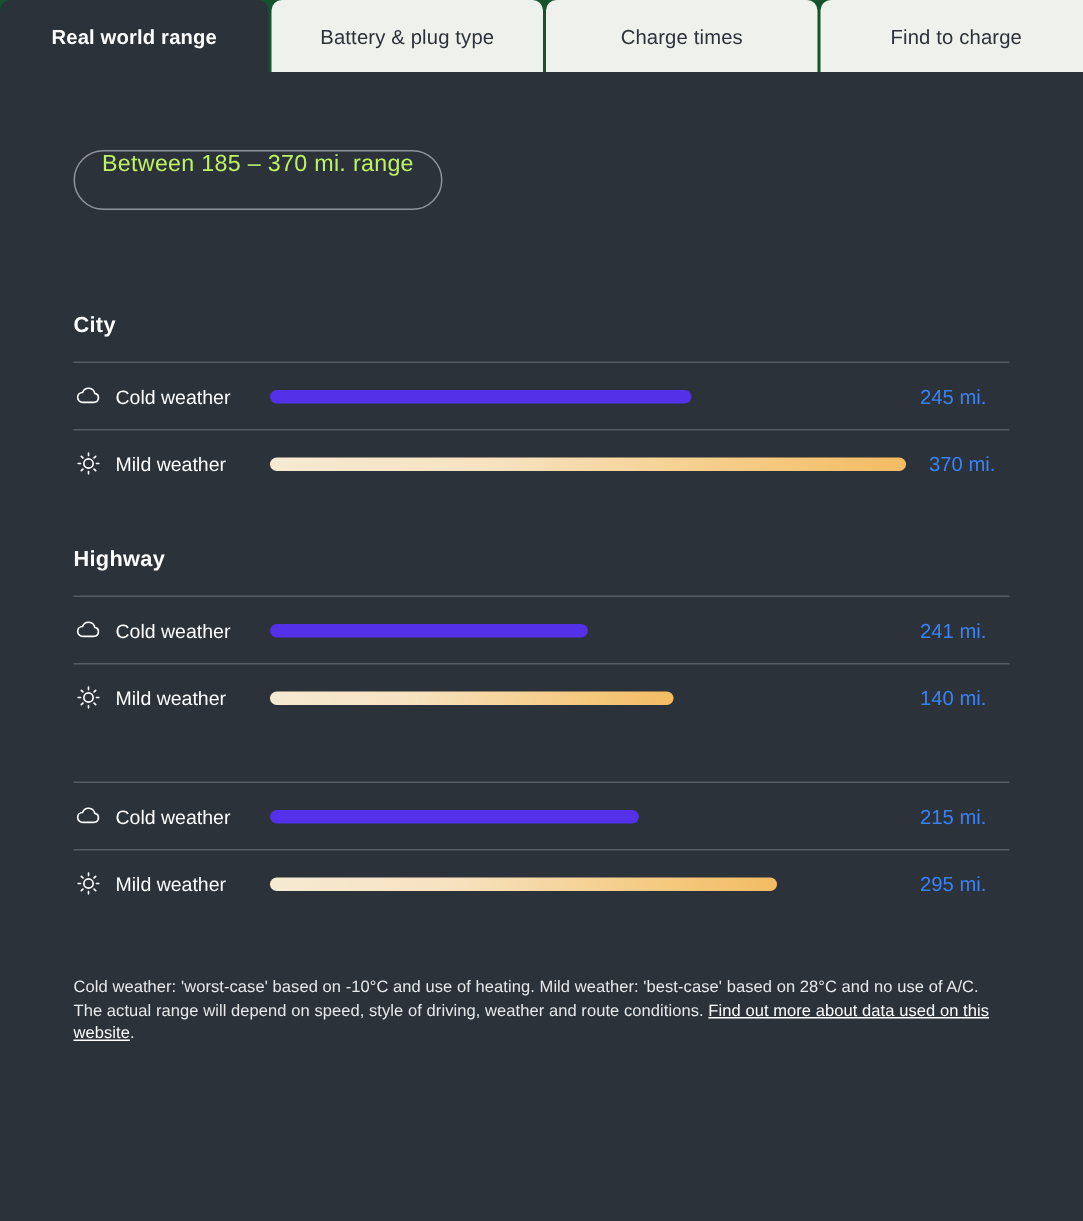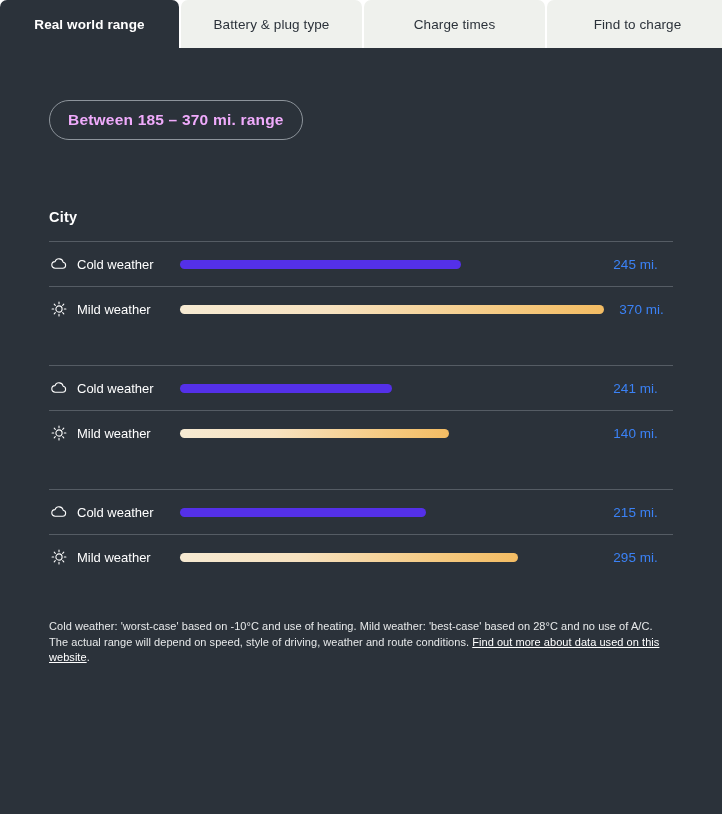--- a/index.html
+++ b/index.html
@@ -17,21 +17,21 @@
     background: #2b323a;
     overflow: hidden;
   }
 
   
   .tabbar {
     position: relative;
     display: flex;
     height: 48px;
     width: 100%;
-    background: #ffffff;
+    background: #14532d;
   }
   .tab {
     flex: 0 0 auto;
     display: flex;
     align-items: center;
     justify-content: center;
     height: 48px;
     font-size: 13.5px;
     letter-spacing: 0.1px;
     cursor: pointer;
@@ -54,29 +54,29 @@
   }
   .tab.inactive:last-child { width: 181px; }
 
   
   .content {
     padding: 0 49px;
   }
 
   .range-pill {
     display: inline-flex;
-    align-items: center;
+    align-items: flex-start;
     height: 40px;
     margin-top: 52px;
     padding: 0 18px;
     border: 1px solid #8d949b;
     border-radius: 22px;
-    color: #f0abfc;
+    color: #bef264;
     font-size: 15.5px;
-    font-weight: 700;
+    font-weight: 400;
     letter-spacing: 0.2px;
   }
 
   .section { margin-top: 34px; }
   .section:first-of-type { margin-top: 69px; }
 
   .section-title {
     color: #ffffff;
     font-size: 14.5px;
     font-weight: 700;
@@ -200,20 +200,21 @@
                 </svg></span>
               <span class="row-label">Mild weather</span>
             </div>
             <div class="bar-area">
               <div class="bar mild" style="width: 424px;"></div>
             </div>
             <div class="value">370 mi.</div>
           </div>
         </div>
         <div class="section">
+          <div class="section-title">Highway</div>
           <div class="row">
             <div class="label-group">
               <span class="icon"><svg viewBox="0 0 20 20" width="20" height="20" fill="none" stroke="#ffffff" stroke-width="1.1" stroke-linecap="round" stroke-linejoin="round">
                   <path d="M6.1 14.2h7.6a3 3 0 0 0 .45-5.95 4.2 4.2 0 0 0-8.1-.6 2.9 2.9 0 0 0 .05 6.55z"></path>
                 </svg></span>
               <span class="row-label">Cold weather</span>
             </div>
             <div class="bar-area">
               <div class="bar cold" style="width: 212px;"></div>
             </div>

